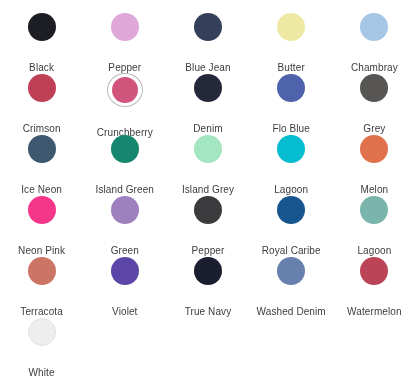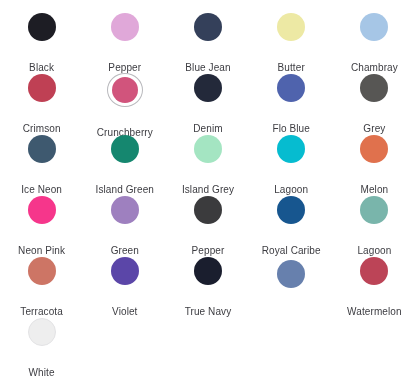--- a/index.html
+++ b/index.html
@@ -214,20 +214,21 @@
     <div class="swatch-cell">
       <div class="dot-wrap">
         <div class="dot" style="background: rgb(26, 30, 46);"></div>
       </div>
       <div class="swatch-label">True Navy</div>
     </div>
     <div class="swatch-cell">
       <div class="dot-wrap">
         <div class="dot" style="background: rgb(103, 128, 173);"></div>
       </div>
+      <div class="swatch-label">Washed Denim</div>
     </div>
     <div class="swatch-cell">
       <div class="dot-wrap">
         <div class="dot" style="background: rgb(188, 68, 87);"></div>
       </div>
       <div class="swatch-label">Watermelon</div>
     </div>
     <div class="swatch-cell">
       <div class="dot-wrap">
         <div class="dot light-edge" style="background: rgb(238, 238, 238);"></div>

